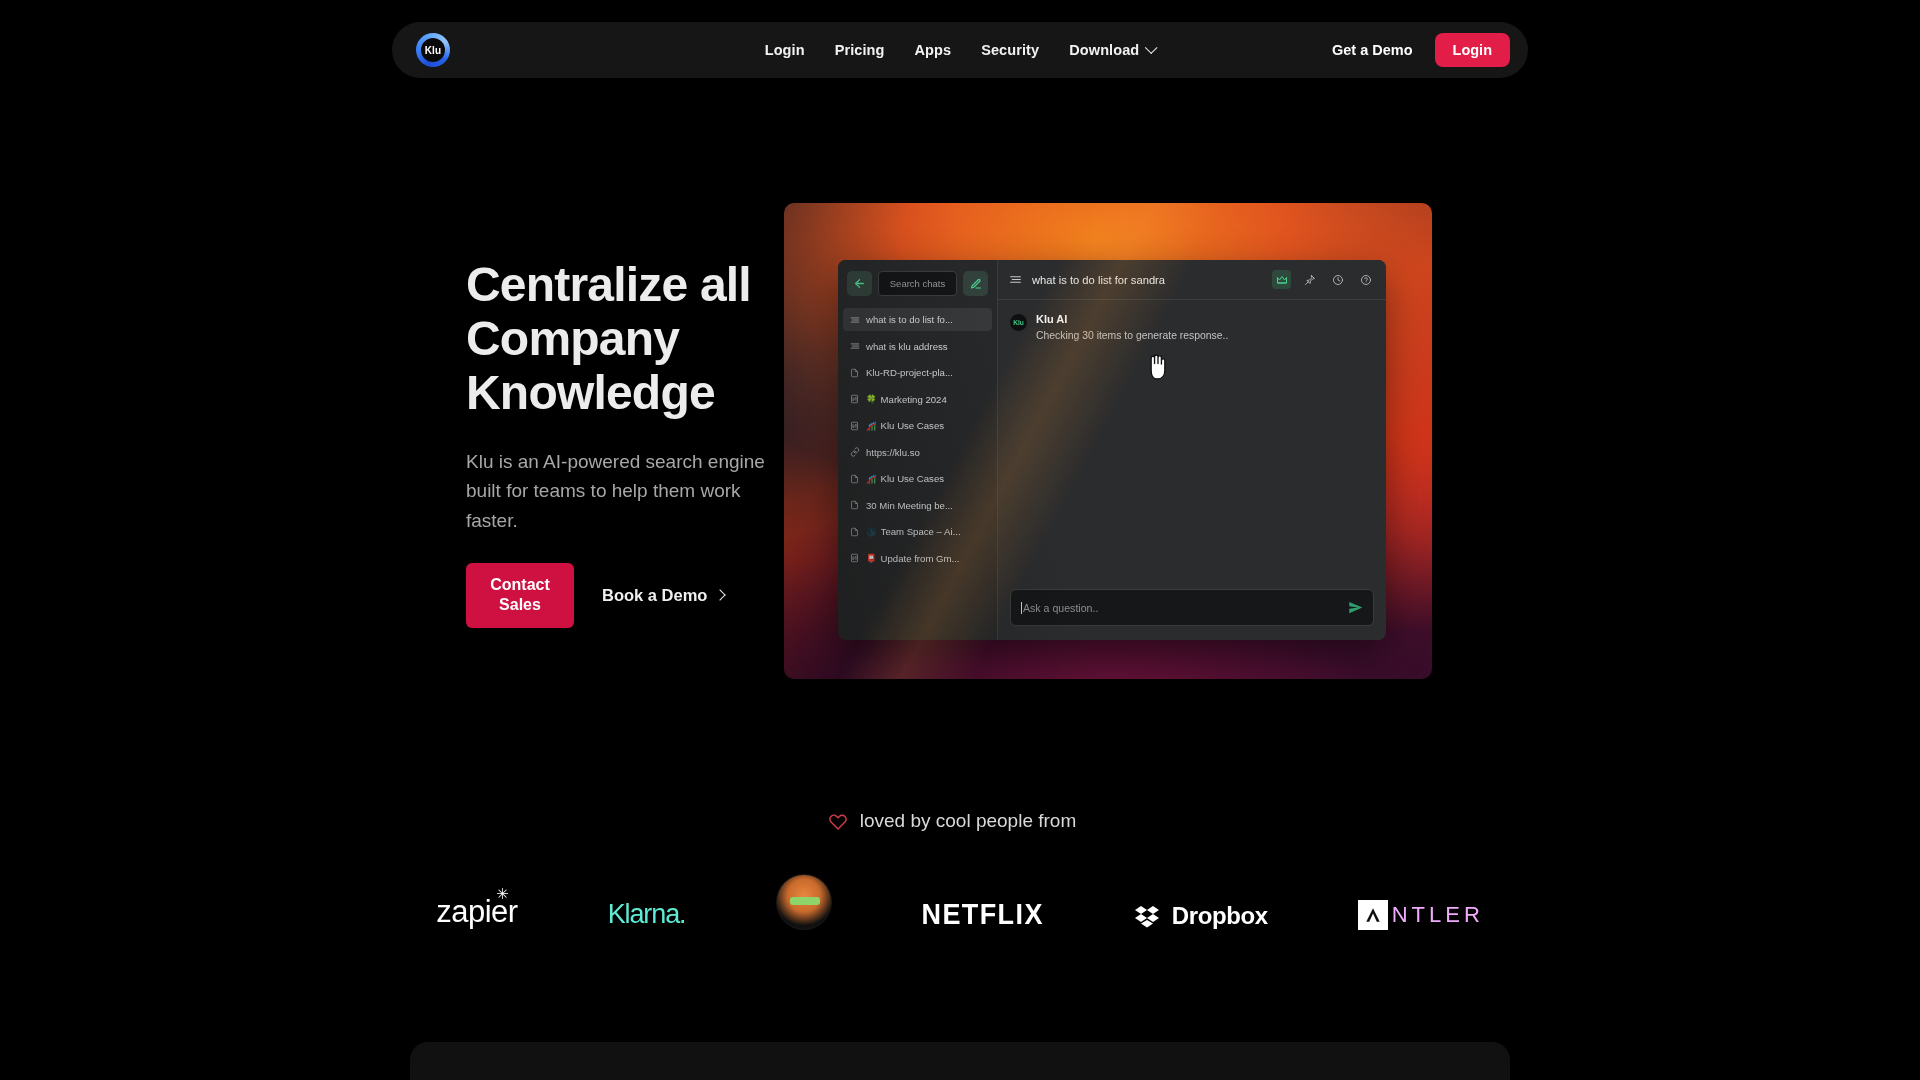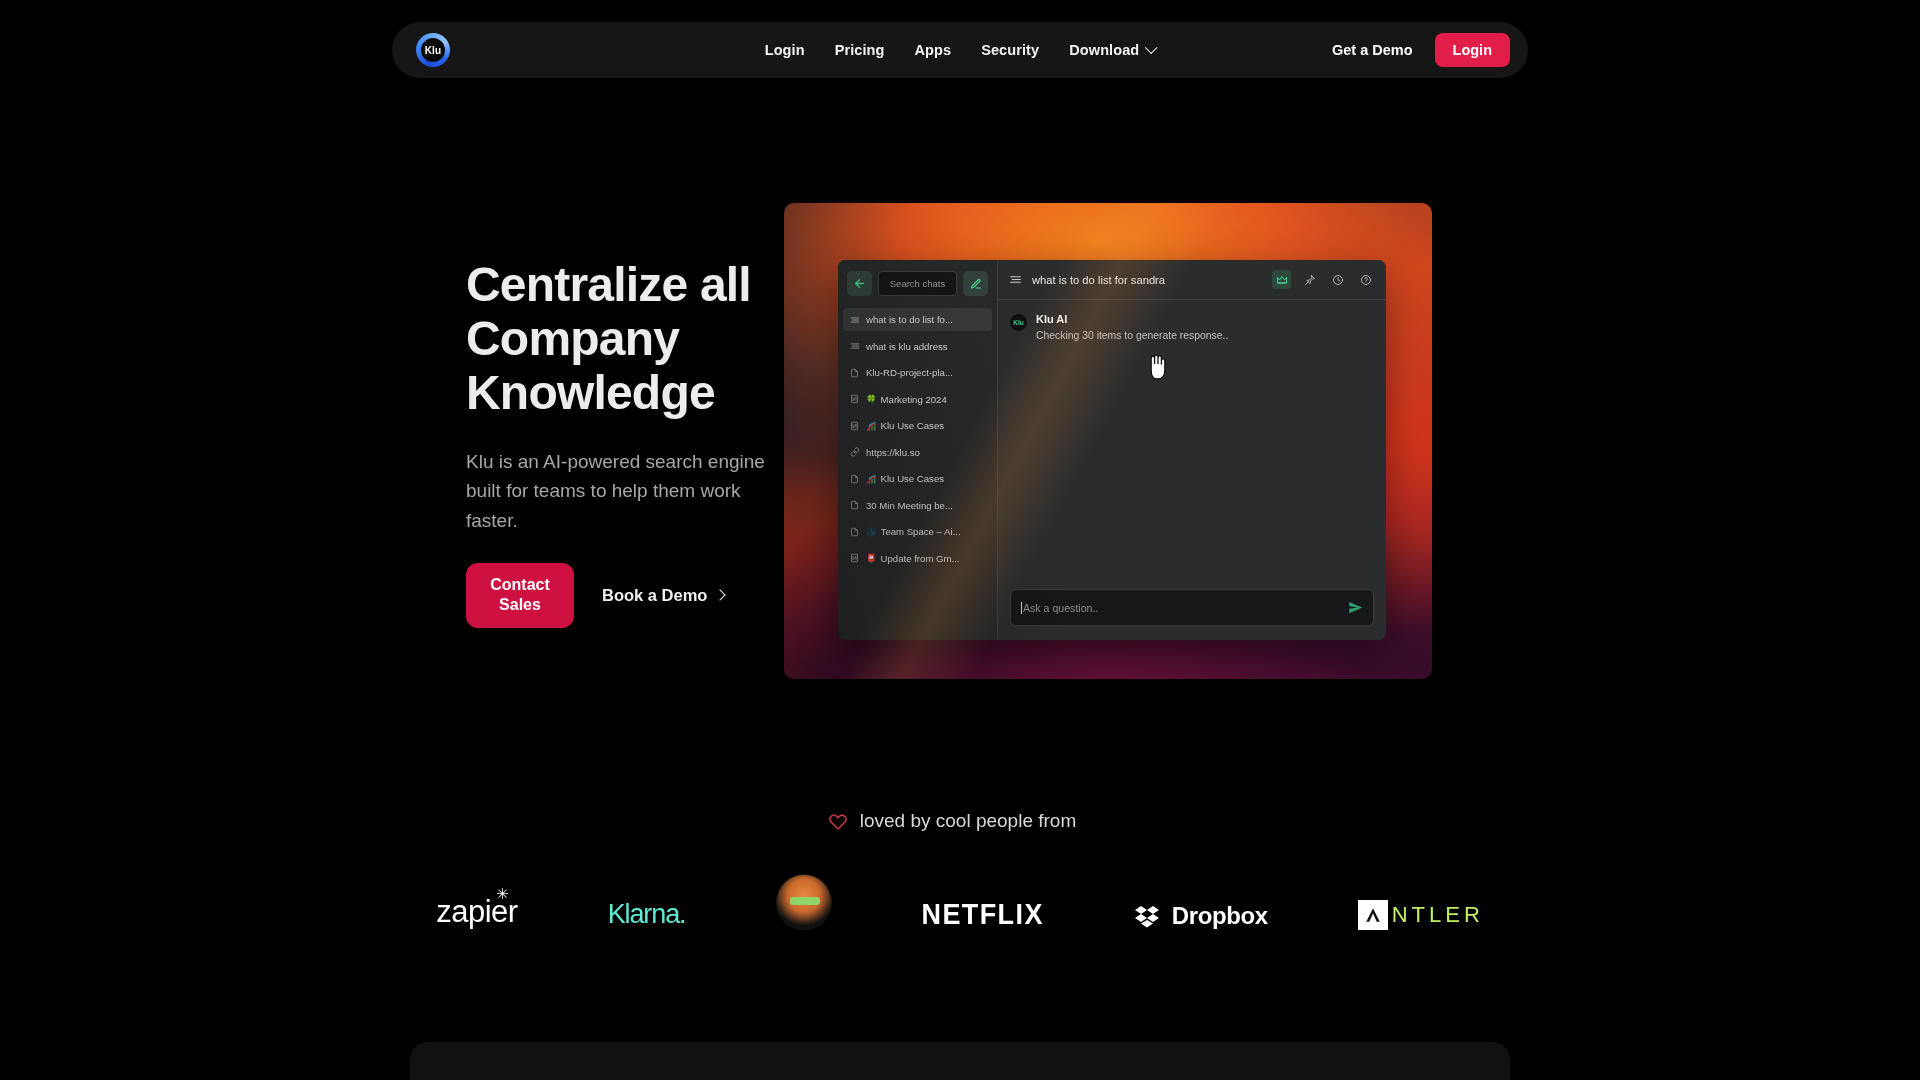--- a/index.html
+++ b/index.html
@@ -119,21 +119,21 @@
     align-items: center;
     gap: 28px;
   }
   .contact-btn {
     background: #CE1141;
     color: #ffffff;
     font-size: 16px;
     font-weight: 700;
     line-height: 1.28;
     border: none;
-    border-radius: 12px;
+    border-radius: 6px;
     width: 108px;
     padding: 12px 10px;
     text-align: center;
     cursor: pointer;
     font-family: "Liberation Sans", sans-serif;
   }
   .book-demo {
     display: flex; align-items: center; gap: 9px;
     color: #f0f0f0;
     font-size: 16.5px;
@@ -327,21 +327,21 @@
   .logo-cell {
     height: 60px;
     display: flex; align-items: flex-end; justify-content: center;
     color: #ffffff;
   }
   .zapier-logo { font-size: 31px; font-weight: 400; letter-spacing: -.5px; position: relative; color:#fff; }
   .zapier-logo .star { position: absolute; top: -9px; left: 60px; font-size: 15px; }
   .klarna-logo { font-size: 27px; font-weight: 400; letter-spacing: -1.1px; color: #5eead4; }
   .netflix-logo { font-size: 27px; font-weight: 700; letter-spacing: 1.4px; color: #fff; font-family: "Liberation Sans", sans-serif; transform: scaleY(1.12); }
   .dropbox-logo { display: flex; align-items: center; gap: 12px; font-size: 24px; font-weight: 700; letter-spacing: -.4px; color:#fff; }
-  .antler-logo { display: flex; align-items: center; gap: 4px; font-size: 22px; font-weight: 400; letter-spacing: 4px; color:#bef264; }
+  .antler-logo { display: flex; align-items: center; gap: 4px; font-size: 22px; font-weight: 400; letter-spacing: 4px; color:#f0abfc; }
   .antler-mark {
     width: 30px; height: 30px; background: #fff;
     display: flex; align-items: center; justify-content: center;
   }
   .catlogo {
     width: 56px; height: 56px; border-radius: 50%;
     background: radial-gradient(circle at 50% 38%, #e8863f 0%, #c96a2c 38%, #101010 70%);
     position: relative; overflow: hidden;
     border: 1px solid #1a1a1a;
   }

